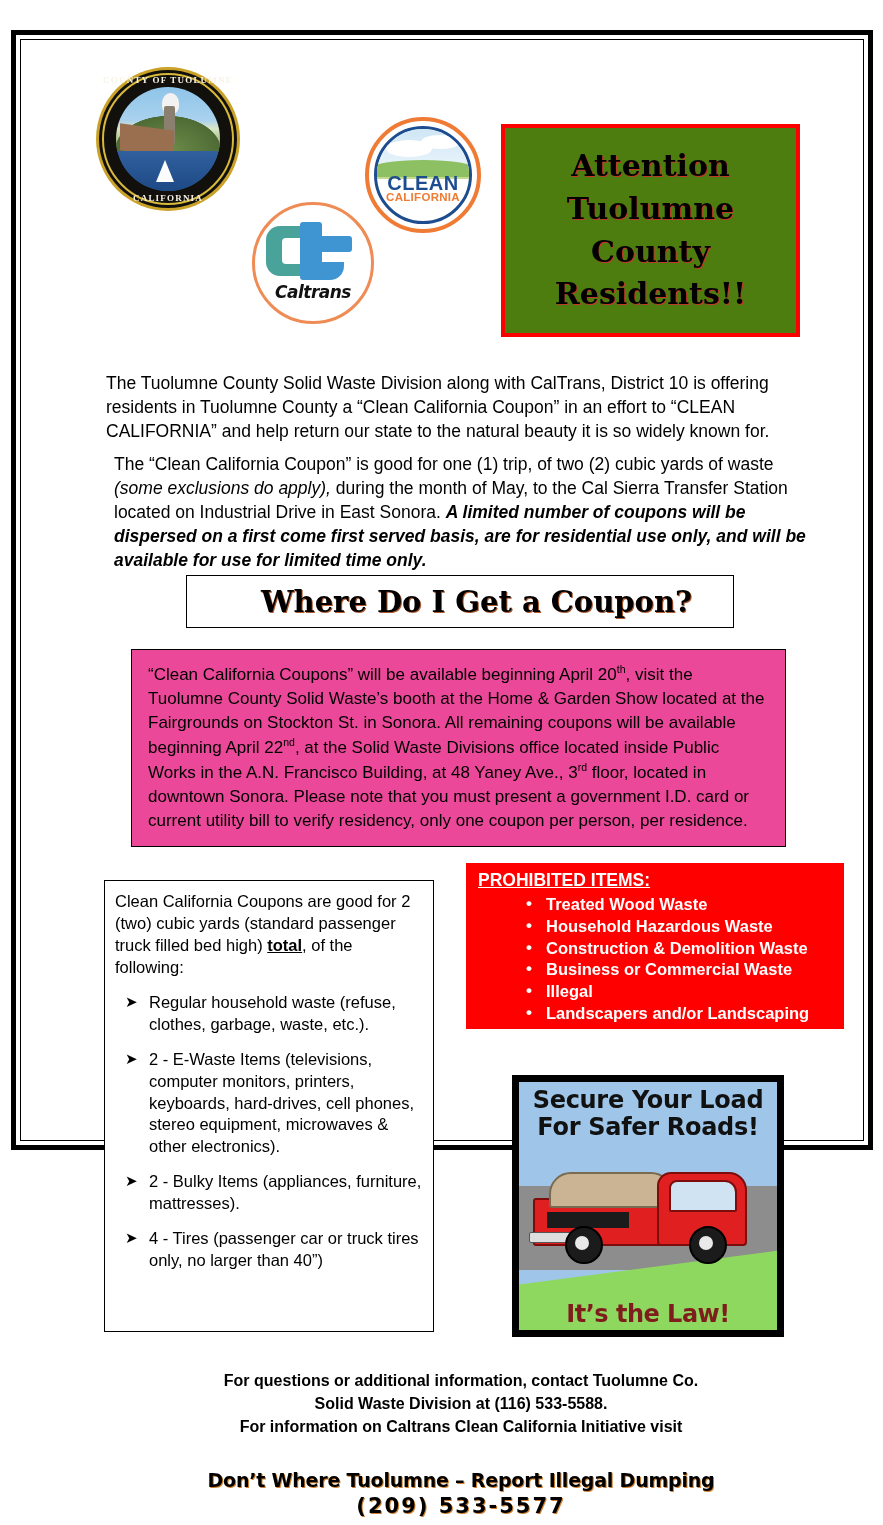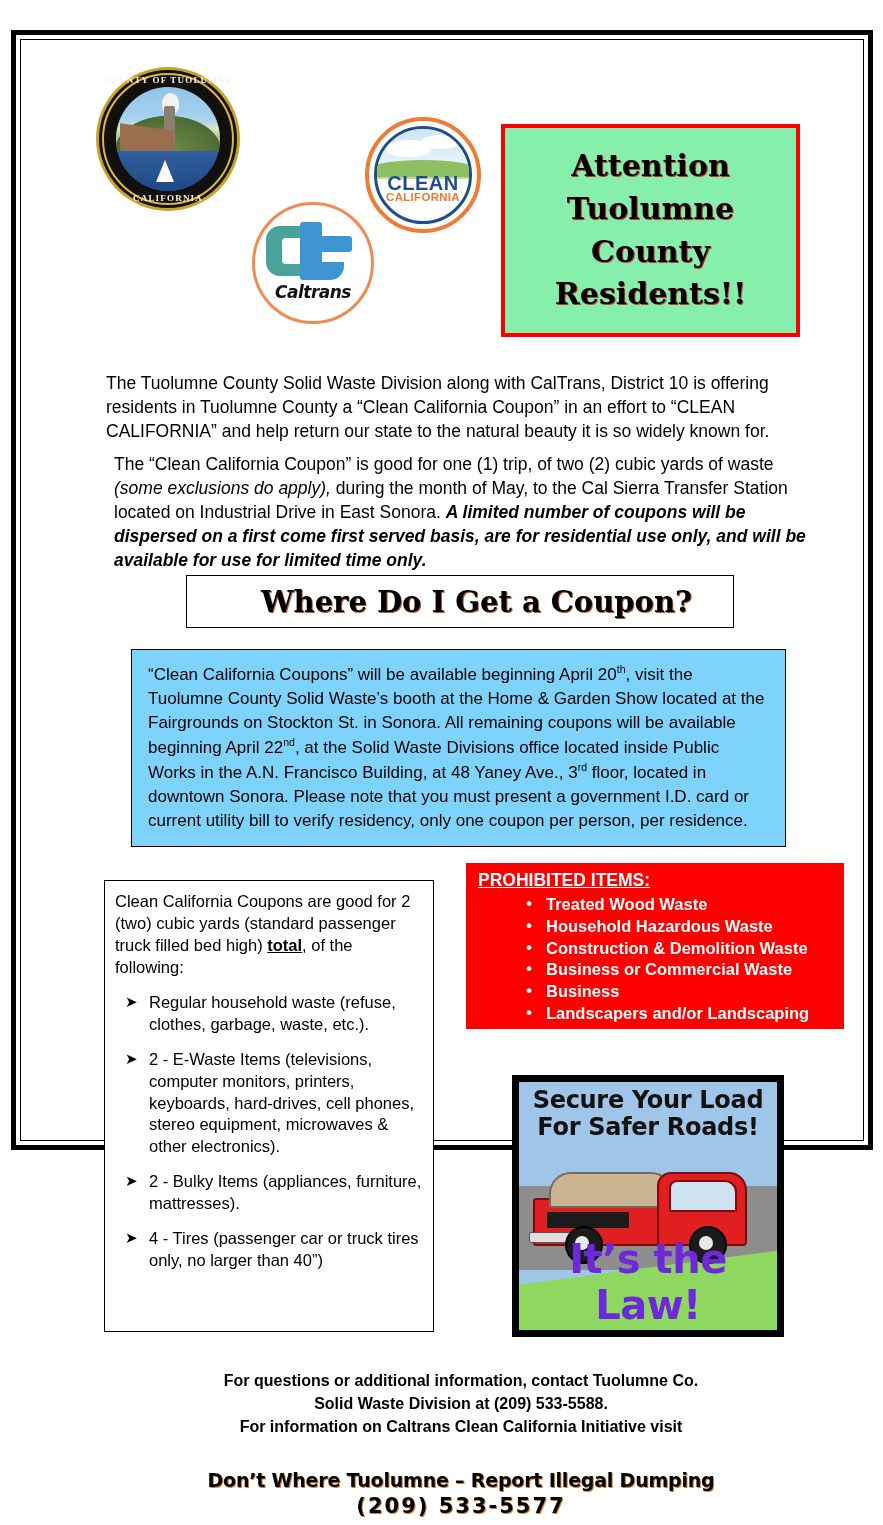--- a/index.html
+++ b/index.html
@@ -148,21 +148,21 @@
     color:#1d4d8f;font-weight:bold;font-size:20px;letter-spacing:0.5px;
   }
   .cc-cali{
     position:absolute;left:0;top:67%;width:100%;text-align:center;
     color:#ef7b34;font-weight:bold;font-size:11.5px;letter-spacing:0.3px;
   }
 
   
   .attention{
     position:absolute;left:485px;top:89px;width:299px;height:213px;
-    background:#86efac;border:4px solid #ff0000;
+    background:#4d7c0f;border:4px solid #ff0000;
     box-sizing:border-box;
     display:flex;align-items:center;justify-content:center;
   }
   .attention-txt{
     font-family:"DejaVu Serif", serif;
     font-weight:bold;
     font-size:30px;line-height:1.42;
     color:#000;text-align:center;
     text-shadow:1px 1px 0 #c0392b;
   }
@@ -188,21 +188,21 @@
   }
   .headbox-txt{
     font-family:"DejaVu Serif", serif;
     font-weight:bold;font-size:29px;color:#000;
     text-shadow:1px 1px 0 #b05a2f;
   }
 
   
   .couponbox{
     position:absolute;left:115px;top:614px;width:655px;height:198px;
-    border:1px solid #000;box-sizing:border-box;background:#7dd3fc;
+    border:1px solid #000;box-sizing:border-box;background:#ec4899;
     padding:12px 16px 8px 16px;
   }
   .couponbox p{
     margin:0;font-size:17px;line-height:1.42;color:#000;
   }
   sup{font-size:0.62em;vertical-align:super;}
 
   
   .listbox{
     position:absolute;left:88px;top:845px;width:330px;height:452px;
@@ -269,21 +269,21 @@
   .secure-t1,.secure-t2{
     position:absolute;left:0;width:100%;text-align:center;
     font-family:"DejaVu Sans", sans-serif;
     font-weight:bold;color:#111;letter-spacing:-0.3px;
   }
   .secure-t1{top:4px;font-size:24px;}
   .secure-t2{top:31px;font-size:24px;}
   .secure-t3{
     position:absolute;left:0;bottom:2px;width:100%;text-align:center;
     font-family:"DejaVu Sans", sans-serif;
-    font-weight:bold;color:#6d28d9;font-size:40px;letter-spacing:-0.5px;
+    font-weight:bold;color:#7f1d1d;font-size:24px;letter-spacing:-0.5px;
   }
   
   .truck{position:absolute;left:14px;top:84px;width:232px;height:100px;}
   .truck .bed{
     position:absolute;left:0;top:32px;width:132px;height:44px;
     background:#e02020;border:2px solid #7d0d0d;border-radius:3px;
   }
   .truck .bedpanel{
     position:absolute;left:14px;top:46px;width:82px;height:16px;
     background:#1b1b1b;
@@ -438,21 +438,21 @@
       <li>
         <span class="bul">•</span>
         <span>Construction &amp; Demolition Waste</span>
       </li>
       <li>
         <span class="bul">•</span>
         <span>Business or Commercial Waste</span>
       </li>
       <li>
         <span class="bul">•</span>
-        <span>Business</span>
+        <span>Illegal</span>
       </li>
       <li>
         <span class="bul">•</span>
         <span>Landscapers and/or Landscaping Waste</span>
       </li>
     </ul>
   </div>
 
   <div class="secure">
     <div class="secure-in">
@@ -469,21 +469,21 @@
         <div class="bumper"></div>
         <div class="wheel w1"></div>
         <div class="wheel w2"></div>
       </div>
       <div class="secure-t3">It’s the Law!</div>
     </div>
   </div>
 
   <div class="footer1">
     <div>For questions or additional information, contact Tuolumne Co.</div>
-    <div>Solid Waste Division at (209) 533-5588.</div>
+    <div>Solid Waste Division at (116) 533-5588.</div>
     <div>For information on Caltrans Clean California Initiative visit</div>
   </div>
 
   <div class="footer2">
     <div class="l1">Don’t Where Tuolumne – Report Illegal Dumping</div>
     <div class="l2">(209) 533-5577</div>
   </div>
 
 </div>
 

